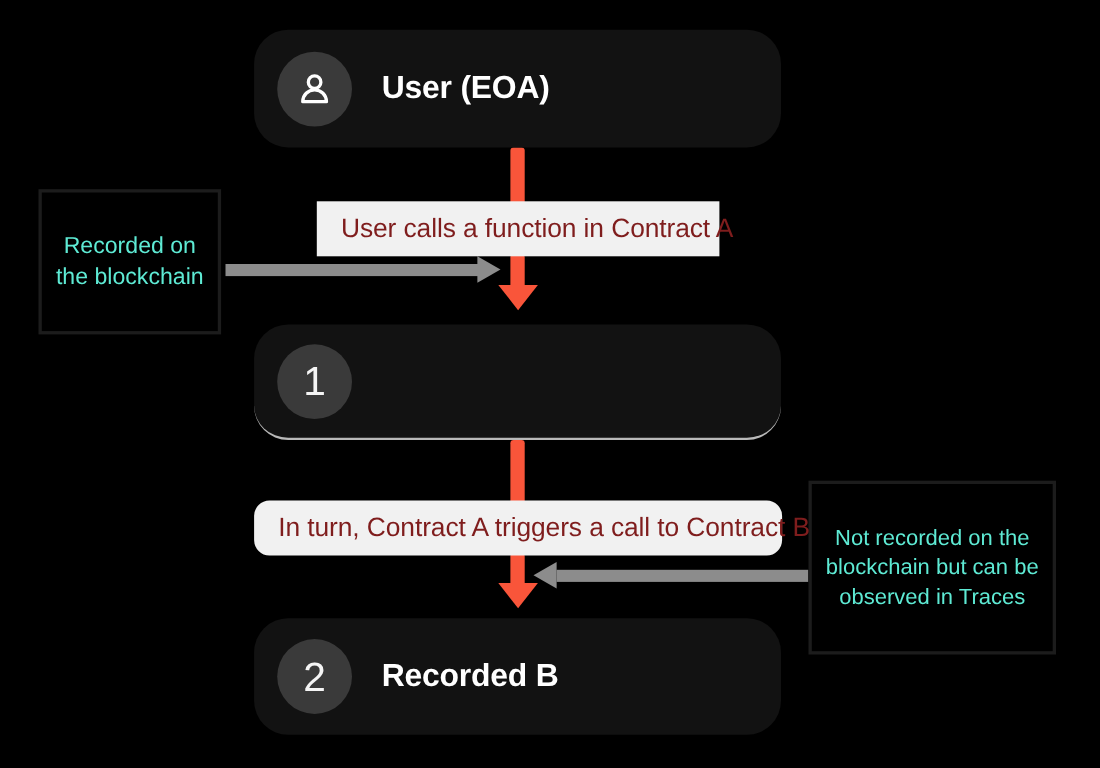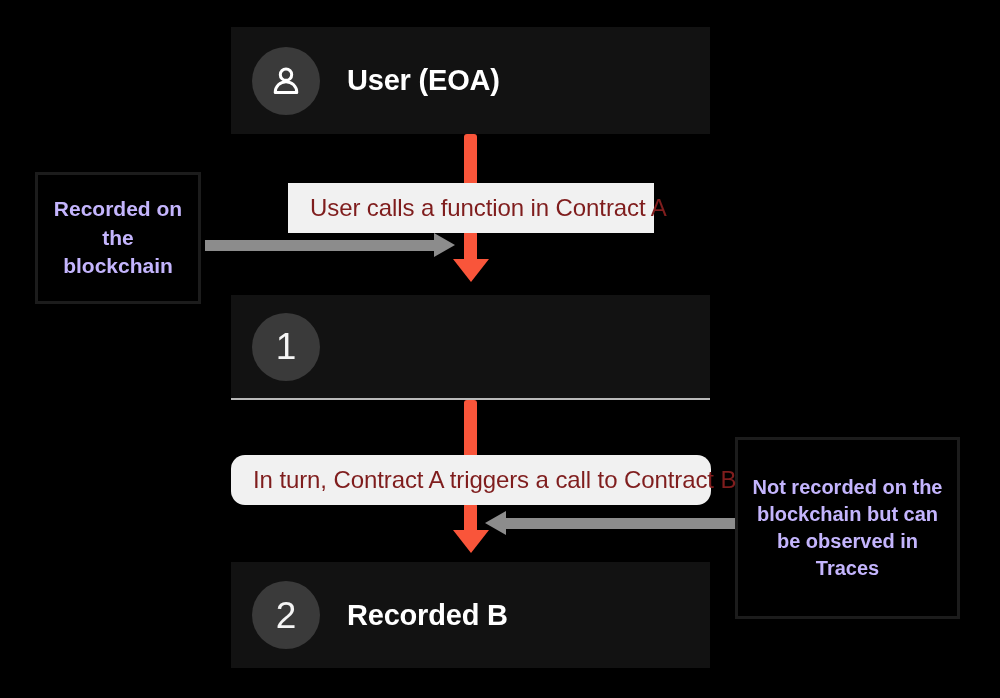--- a/index.html
+++ b/index.html
@@ -23,20 +23,21 @@
   .node {
     position: absolute;
     left: 231px;
     width: 479px;
     background: #121212;
     display: flex;
     align-items: center;
     box-sizing: border-box;
     padding-left: 21px;
     z-index: 3;
+    border-radius: 31px;
   }
   #node-user     { top: 27px;  height: 107px; }
   #node-a        { top: 295px; height: 105px; border-bottom: 2px solid #b9b9b9; }
   #node-b        { top: 562px; height: 106px; }
 
   .node-badge {
     width: 68px;
     height: 68px;
     border-radius: 50%;
     background: #3a3a3a;
@@ -135,26 +136,26 @@
   #annot-left {
     left: 35px;
     top: 172px;
     width: 166px;
     height: 132px;
   }
   #annot-right {
     left: 735px;
     top: 437px;
     width: 225px;
-    height: 182px;
+    height: 158px;
   }
   .annot-text {
-    color: #c4b5fd;
+    color: #5eead4;
     font-size: 21px;
-    font-weight: 700;
+    font-weight: 400;
     line-height: 1.35;
     padding: 0 10px;
   }
   #annot-right .annot-text { font-size: 20px; }
 
   
   .gray-arrow {
     position: absolute;
     z-index: 4;
   }

